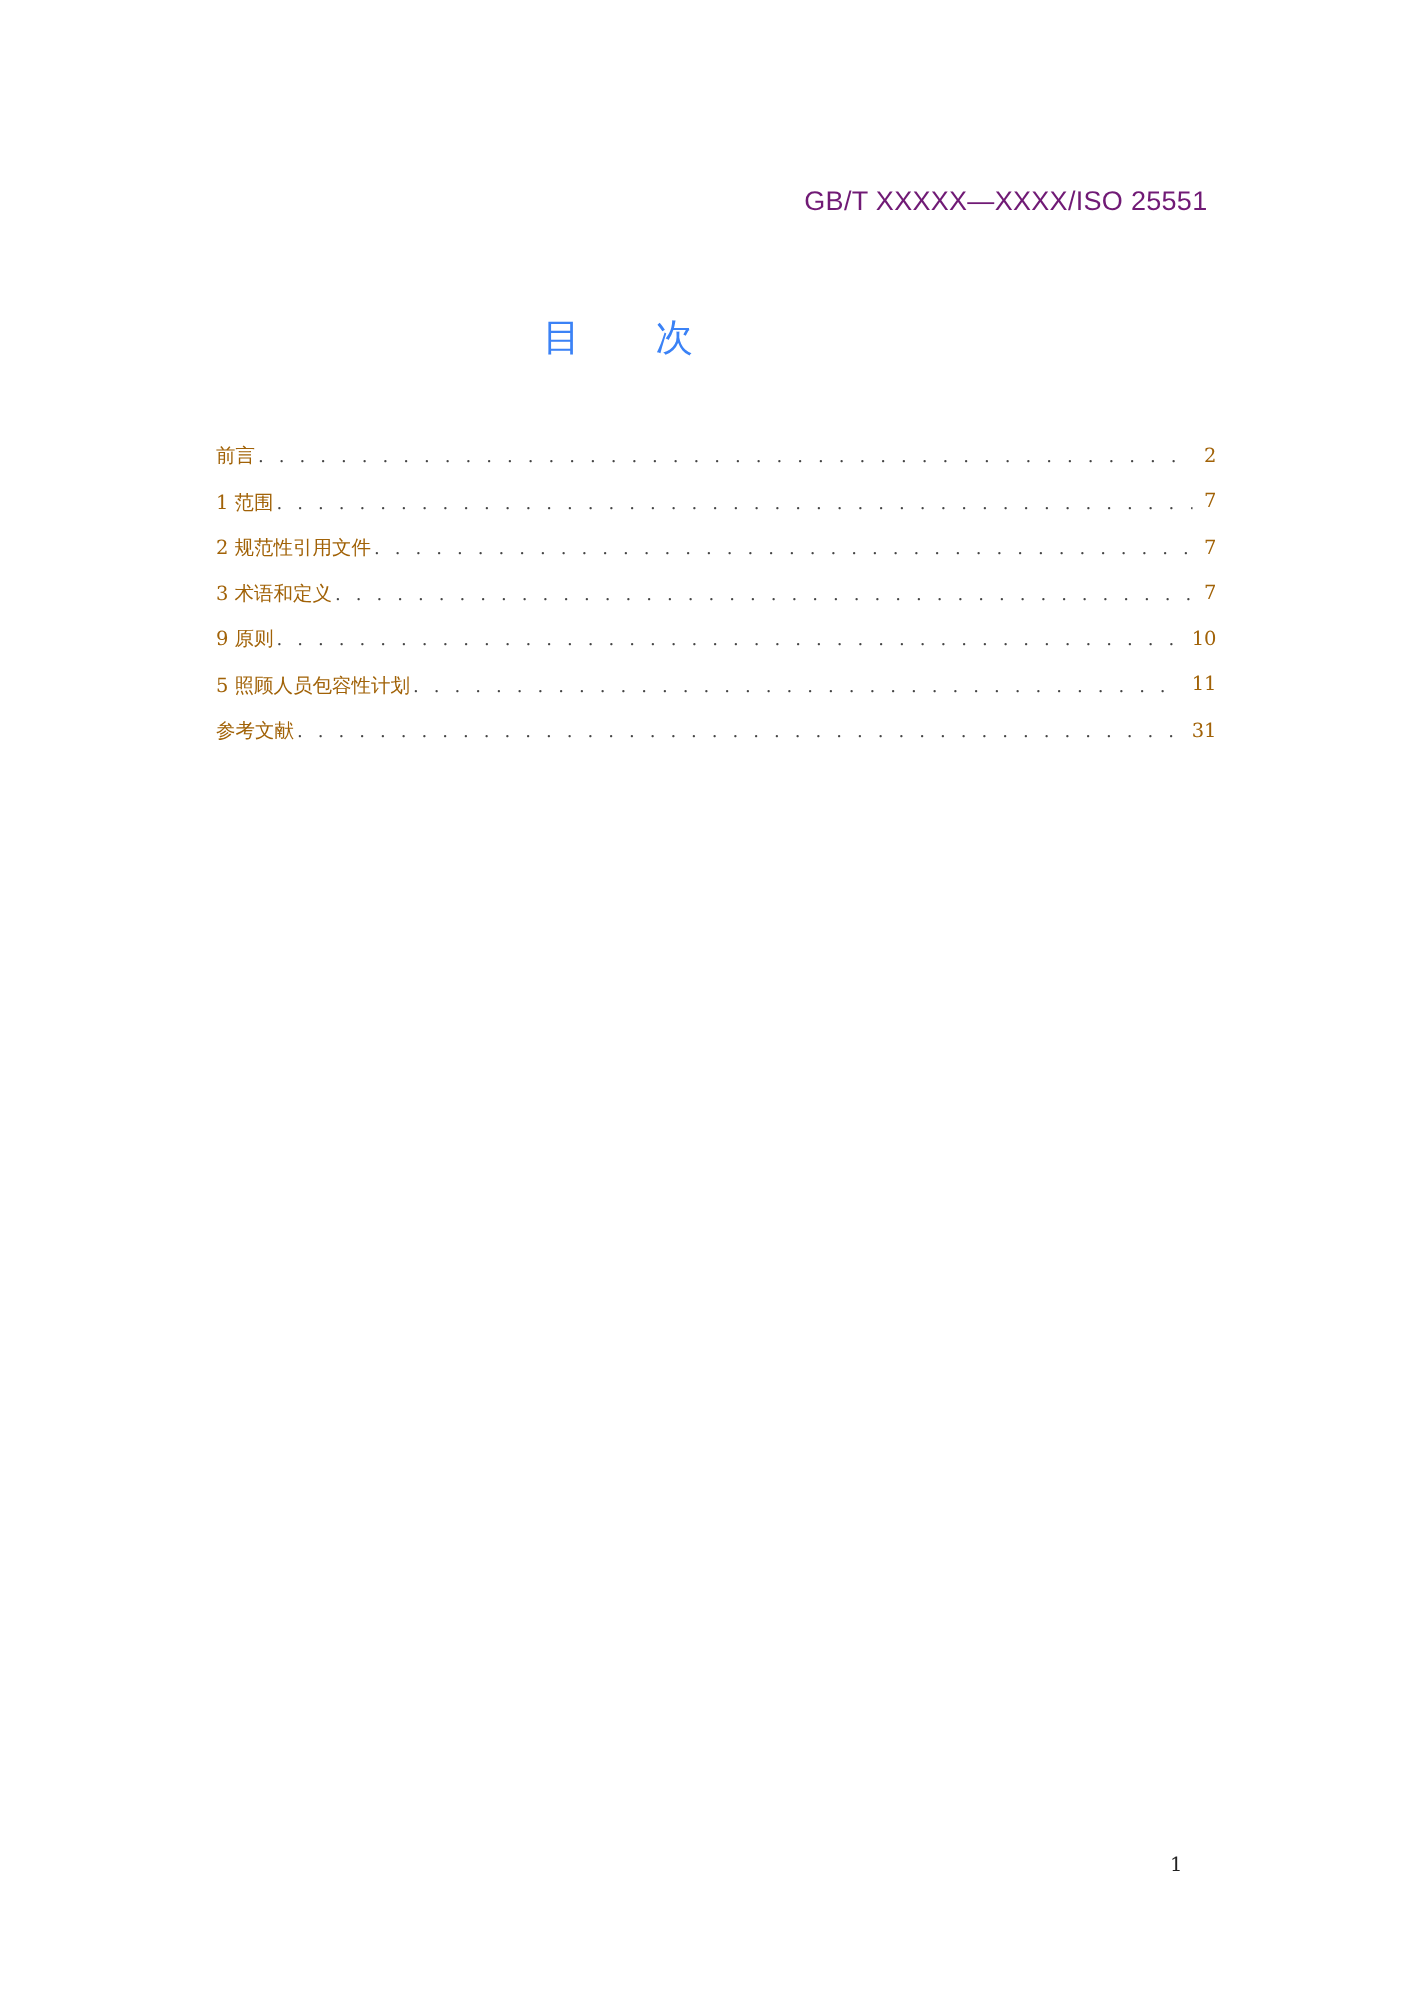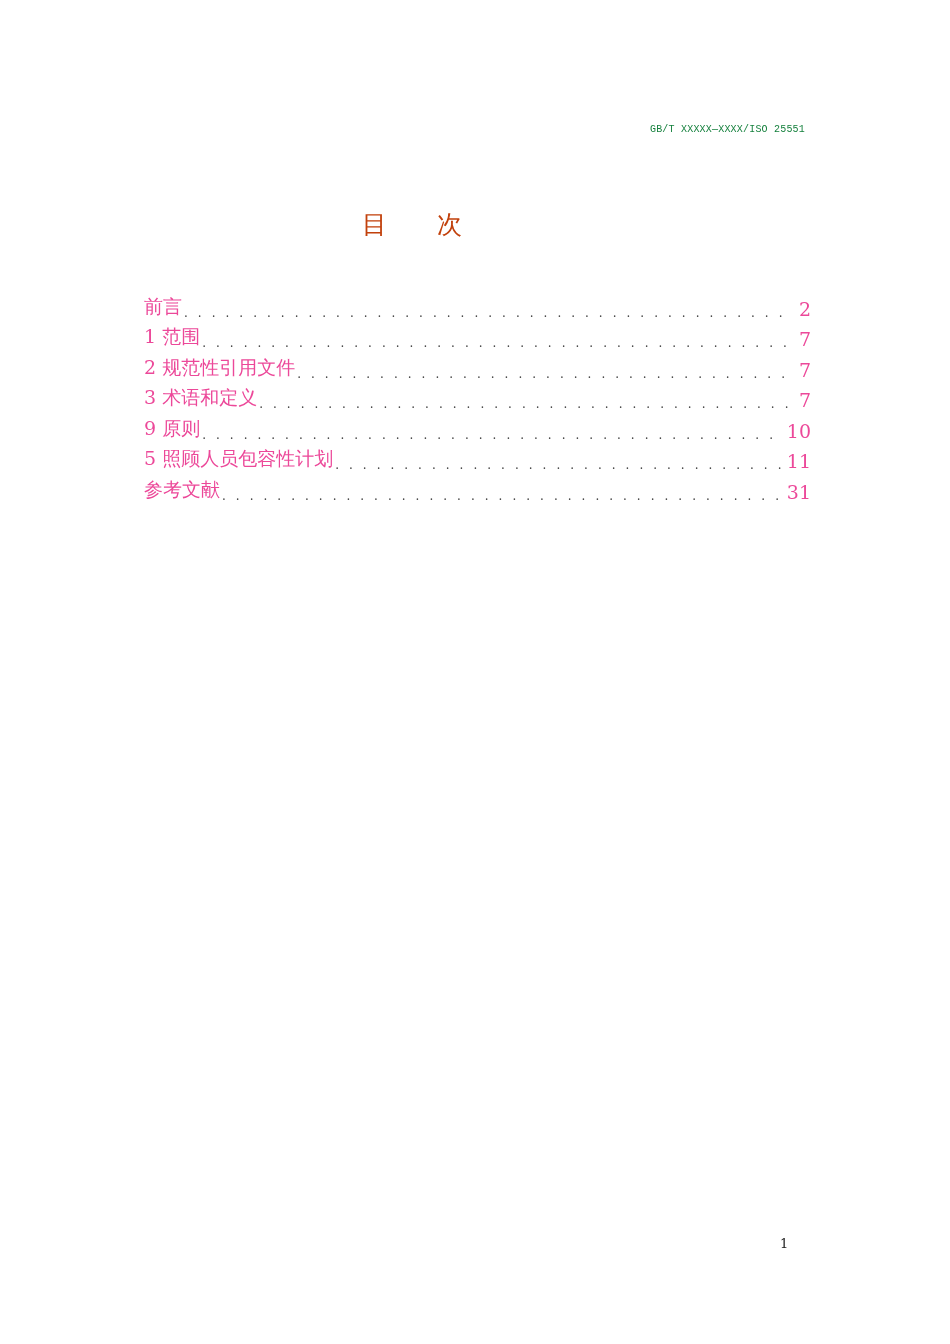--- a/index.html
+++ b/index.html
@@ -1,32 +1,32 @@
 <!DOCTYPE html>
 <html><head>
   <meta charset="utf-8">
   <style>
     html, body { margin: 0; padding: 0; background: #ffffff; }
     body { width: 950px; height: 1344px; position: relative; overflow: hidden; color: #111; }
     .page { position: absolute; left: 0; top: 0; width: 950px; height: 1344px; background: #fff; }
     .header-code {
       position: absolute; right: 145px; top: 124px;
-      font-family: Liberation Mono, monospace;
-      font-size: 10px; color: #15803d; letter-spacing: 0.2px;
+      font-family: Liberation Sans, sans-serif;
+      font-size: 18px; color: #701a75; letter-spacing: 0.2px;
     }
     .toc-title {
       position: absolute; left: 0; width: 824px; top: 208px; text-align: center;
-      font-family: "DejaVu Sans", sans-serif; font-size: 25px; color: #c2410c;
+      font-family: "DejaVu Sans", sans-serif; font-size: 25px; color: #3b82f6;
     }
     .toc-title span { display: inline-block; }
     .toc-title .sp { width: 50px; }
     .toc { position: absolute; left: 144px; width: 667px; top: 289px; }
     .toc-row {
-      display: flex; align-items: flex-end; height: 30.5px;
-      font-family: "DejaVu Serif", "Liberation Serif", serif; font-size: 19px; color: #ec4899;
+      display: flex; align-items: center; height: 30.5px;
+      font-family: "DejaVu Serif", "Liberation Serif", serif; font-size: 13px; color: #a16207;
     }
     .toc-label { white-space: nowrap; padding-right: 2px; }
     .toc-dots {
       flex: 1; overflow: hidden; white-space: nowrap; color: #444;
       letter-spacing: 3.1px; font-size: 12px;
     }
     .toc-dots::after { content: ". . . . . . . . . . . . . . . . . . . . . . . . . . . . . . . . . . . . . . . . . . . . . . . . . . . . . . . . . . . . . . . . . . . . . . . . . . . . . . . . . . . . . . . . . . . . . . . . . . . . . . . . . . . . . . . . . . . . . . . ."; }
     .toc-page { white-space: nowrap; padding-left: 6px; min-width: 10px; text-align: right; }
     .footer-page {
       position: absolute; left: 780px; top: 1236px;

